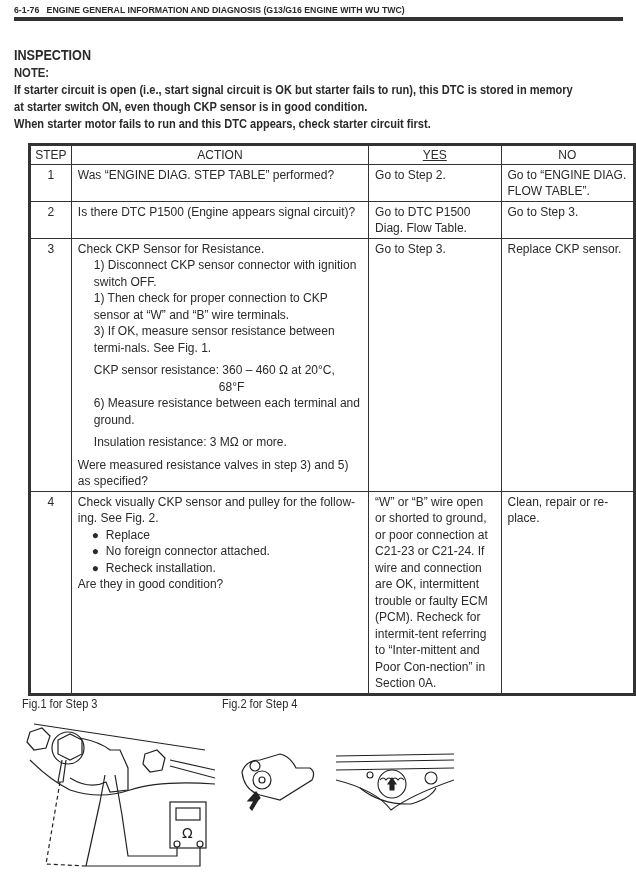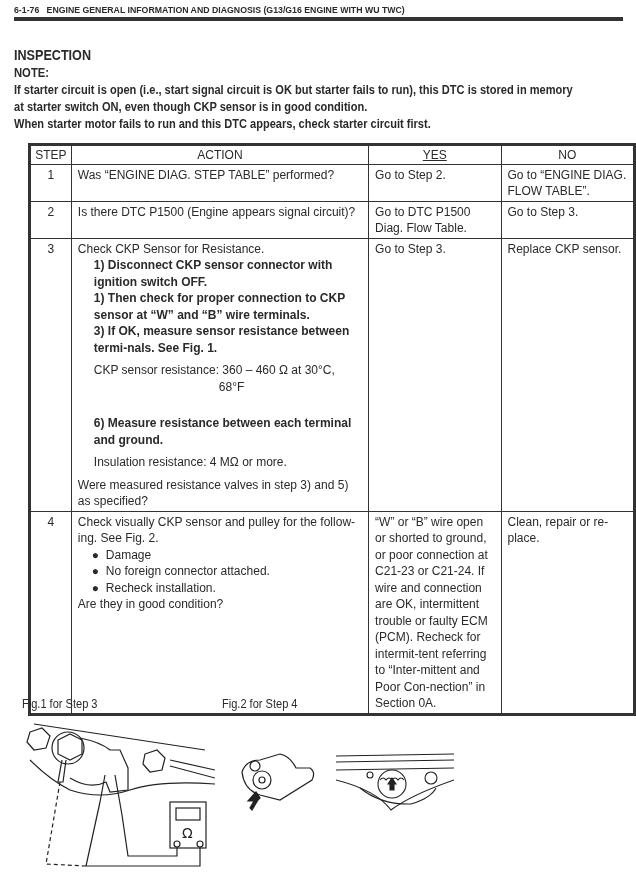--- a/index.html
+++ b/index.html
@@ -16,23 +16,23 @@
   table.diag th { font-weight: normal; text-align: center; padding: 1px 4px 0 4px; }
   .outer-l { border-left: 3px solid #333 !important; }
   .outer-r { border-right: 3px solid #333 !important; }
   .outer-t { border-top: 3px solid #333 !important; }
   .outer-b { border-bottom: 3px solid #333 !important; }
   .col-step { width: 29px; text-align: center; }
   .col-action { width: 285px; }
   .col-yes { width: 122px; text-decoration: underline; }
   .col-no { width: 122px; }
   td.step-num { text-align: center; }
-  .ind2 { padding-left: 16px; font-weight: bold; }
+  .ind2 { padding-left: 16px; }
   .spec { padding-left: 16px; margin: 6px 0 6px 0; }
-  .spec2 { padding-left: 141px; margin-top: -6px; margin-bottom: 20px; }
+  .spec2 { padding-left: 141px; margin-top: -6px; margin-bottom: 0; }
   .bul { padding-left: 14px; }
   .bul span.dot { display: inline-block; width: 14px; }
   .fig-caption { position: absolute; top: 697px; font-size: 12px; transform: scaleX(0.92); transform-origin: left; }
   svg.fig { position: absolute; }
 </style>
 </head>
 <body>
 
 <div class="header">
   <div class="header-text">
@@ -67,34 +67,34 @@
     <td>Go to DTC P1500 Diag. Flow Table.</td>
     <td class="outer-r">Go to Step 3.</td>
   </tr>
   <tr>
     <td class="step-num outer-l">3</td>
     <td>
       <div>Check CKP Sensor for Resistance.</div>
       <div class="ind2">1) Disconnect CKP sensor connector with ignition switch OFF.</div>
       <div class="ind2">1) Then check for proper connection to CKP sensor at “W” and “B” wire terminals.</div>
       <div class="ind2">3) If OK, measure sensor resistance between termi-nals. See Fig. 1.</div>
-      <div class="spec">CKP sensor resistance: 360 – 460 Ω at 30°C,</div>
+      <div class="spec">CKP sensor resistance: 360 – 460 Ω at 20°C,</div>
       <div class="spec2">68°F</div>
       <div class="ind2">6) Measure resistance between each terminal and ground.</div>
-      <div class="spec">Insulation resistance: 4 MΩ or more.</div>
+      <div class="spec">Insulation resistance: 3 MΩ or more.</div>
       <div>Were measured resistance valves in step 3) and 5) as specified?</div>
     </td>
     <td>Go to Step 3.</td>
     <td class="outer-r">Replace CKP sensor.</td>
   </tr>
   <tr>
     <td class="step-num outer-l outer-b">4</td>
     <td class="outer-b">
       <div>Check visually CKP sensor and pulley for the follow-ing. See Fig. 2.</div>
-      <div class="bul"><span class="dot">●</span><span>Damage</span></div>
+      <div class="bul"><span class="dot">●</span><span>Replace</span></div>
       <div class="bul"><span class="dot">●</span><span>No foreign connector attached.</span></div>
       <div class="bul"><span class="dot">●</span><span>Recheck installation.</span></div>
       <div>Are they in good condition?</div>
     </td>
     <td class="outer-b">“W” or “B” wire open or shorted to ground, or poor connection at C21-23 or C21-24. If wire and connection are OK, intermittent trouble or faulty ECM (PCM). Recheck for intermit-tent referring to “Inter-mittent and Poor Con-nection” in Section 0A.</td>
     <td class="outer-b outer-r">Clean, repair or re-place.</td>
   </tr>
 </tbody>
   </table>
 

